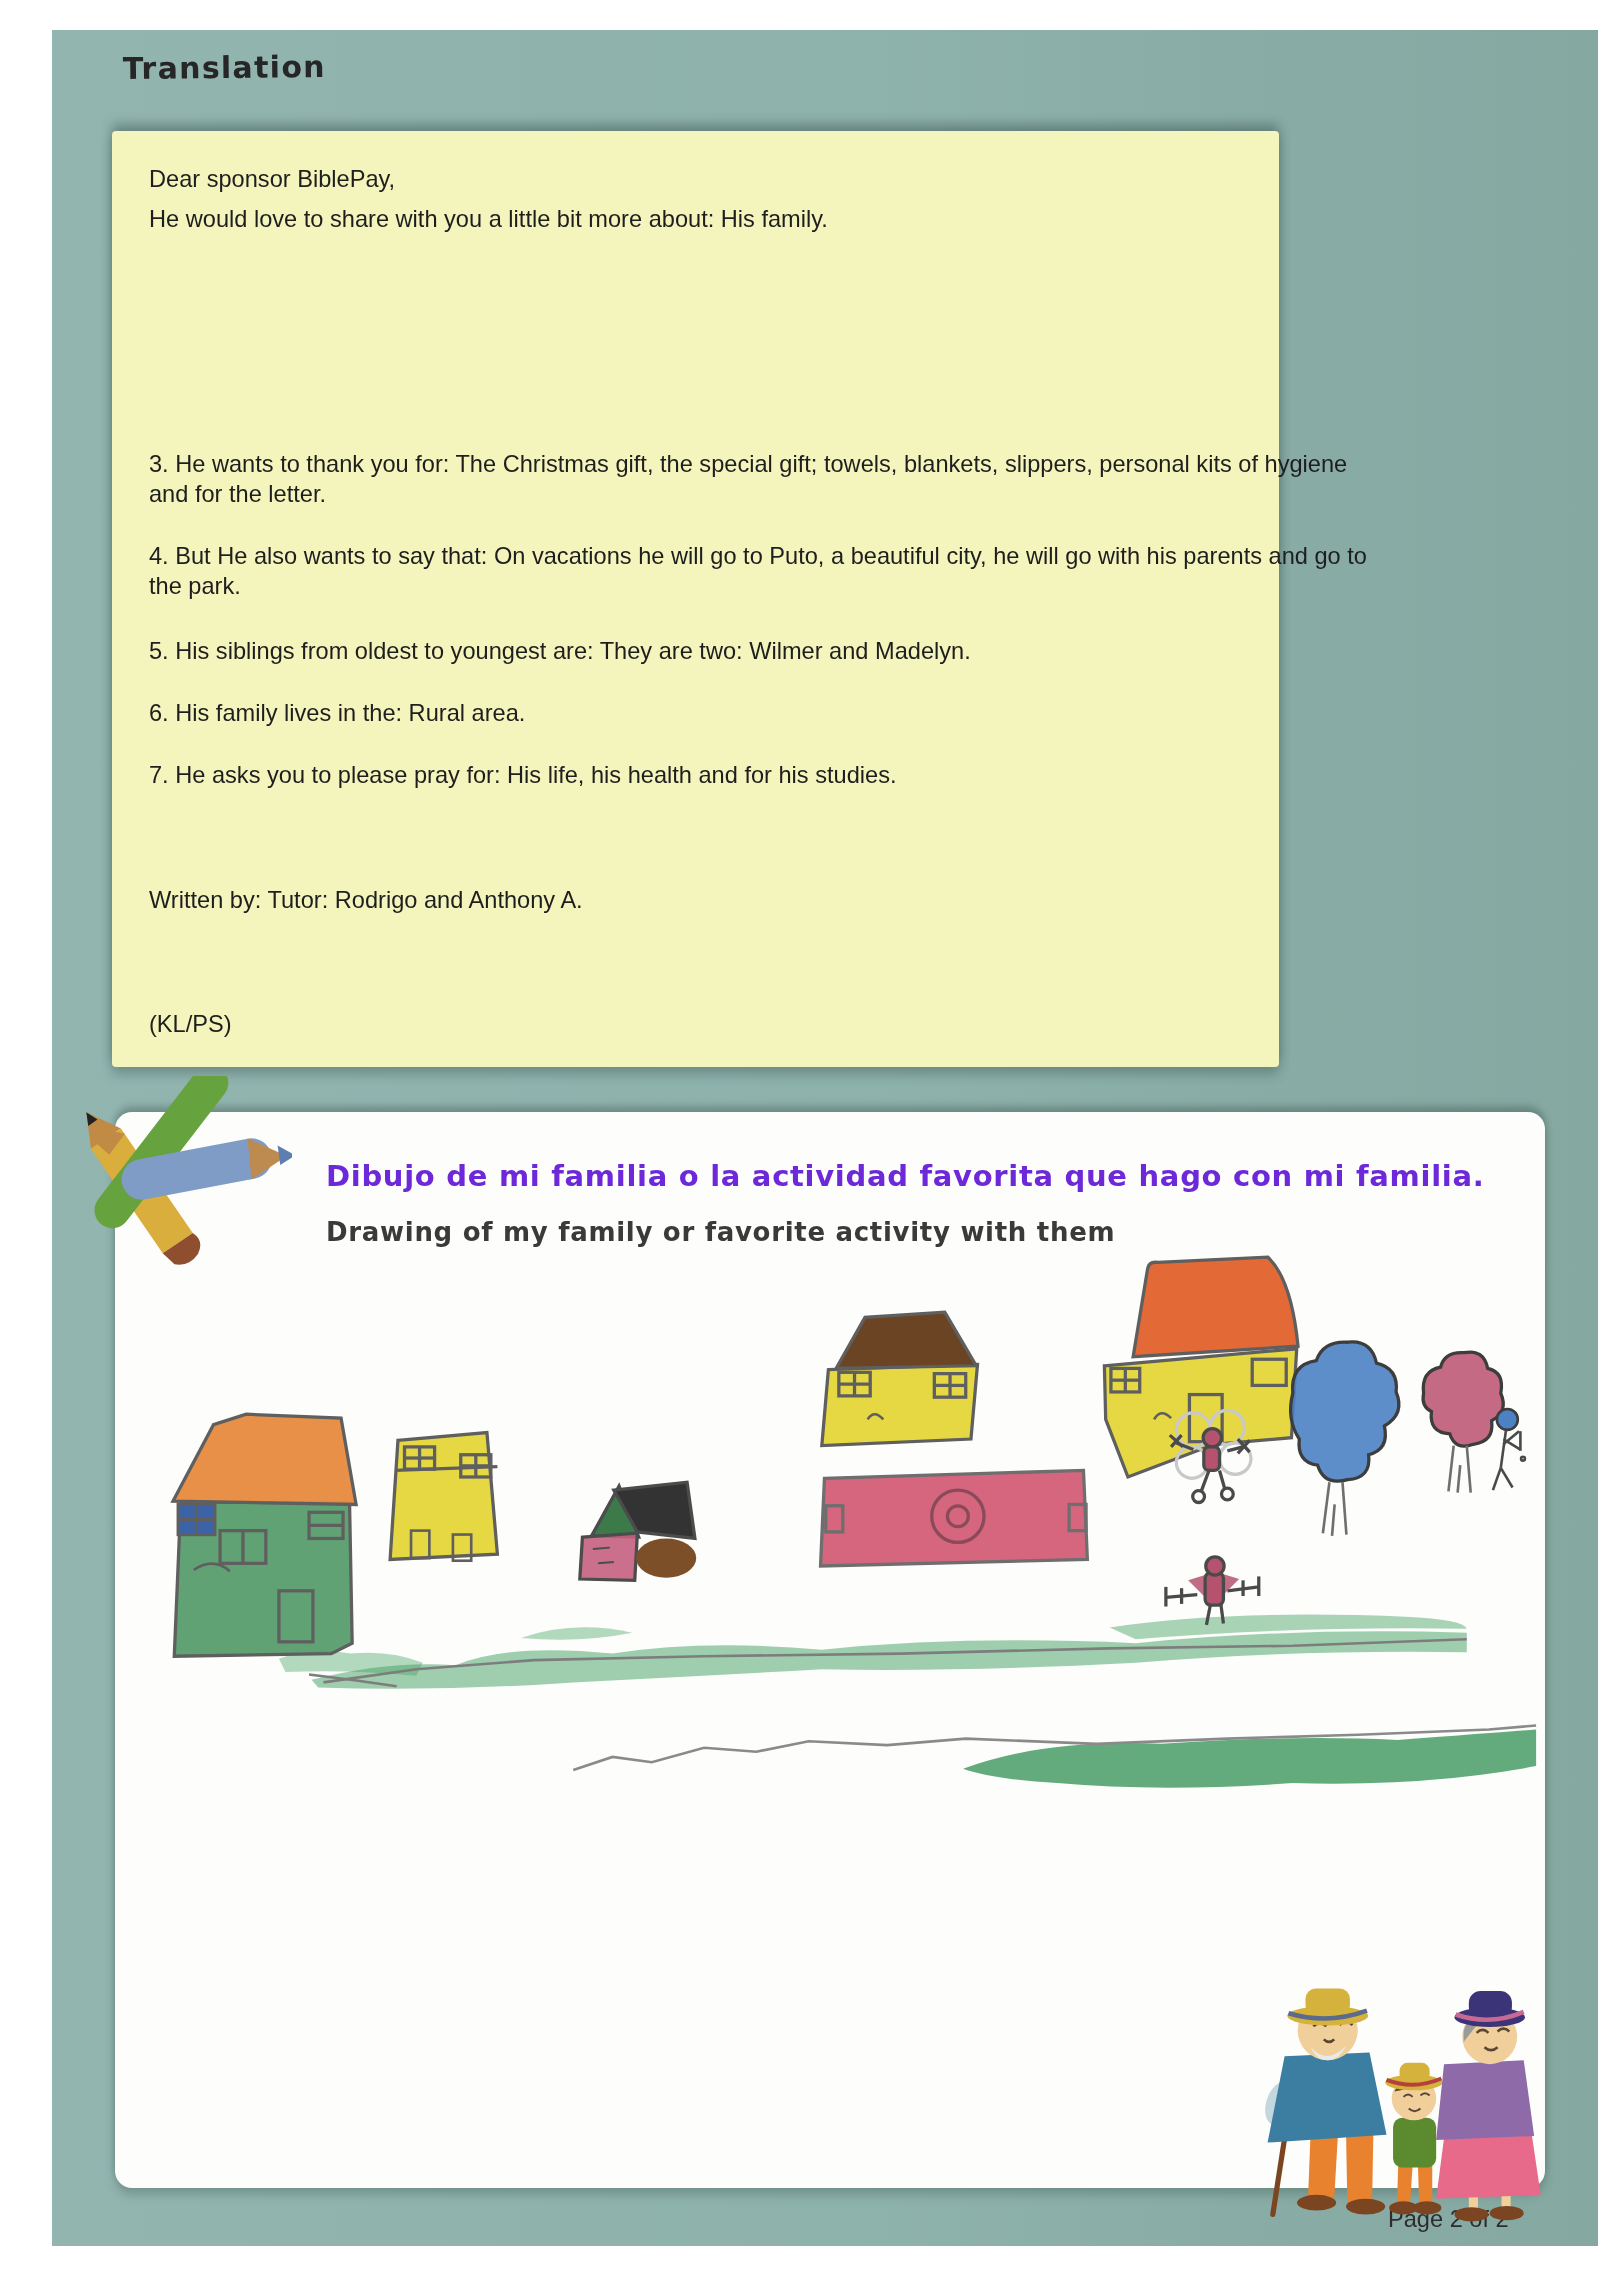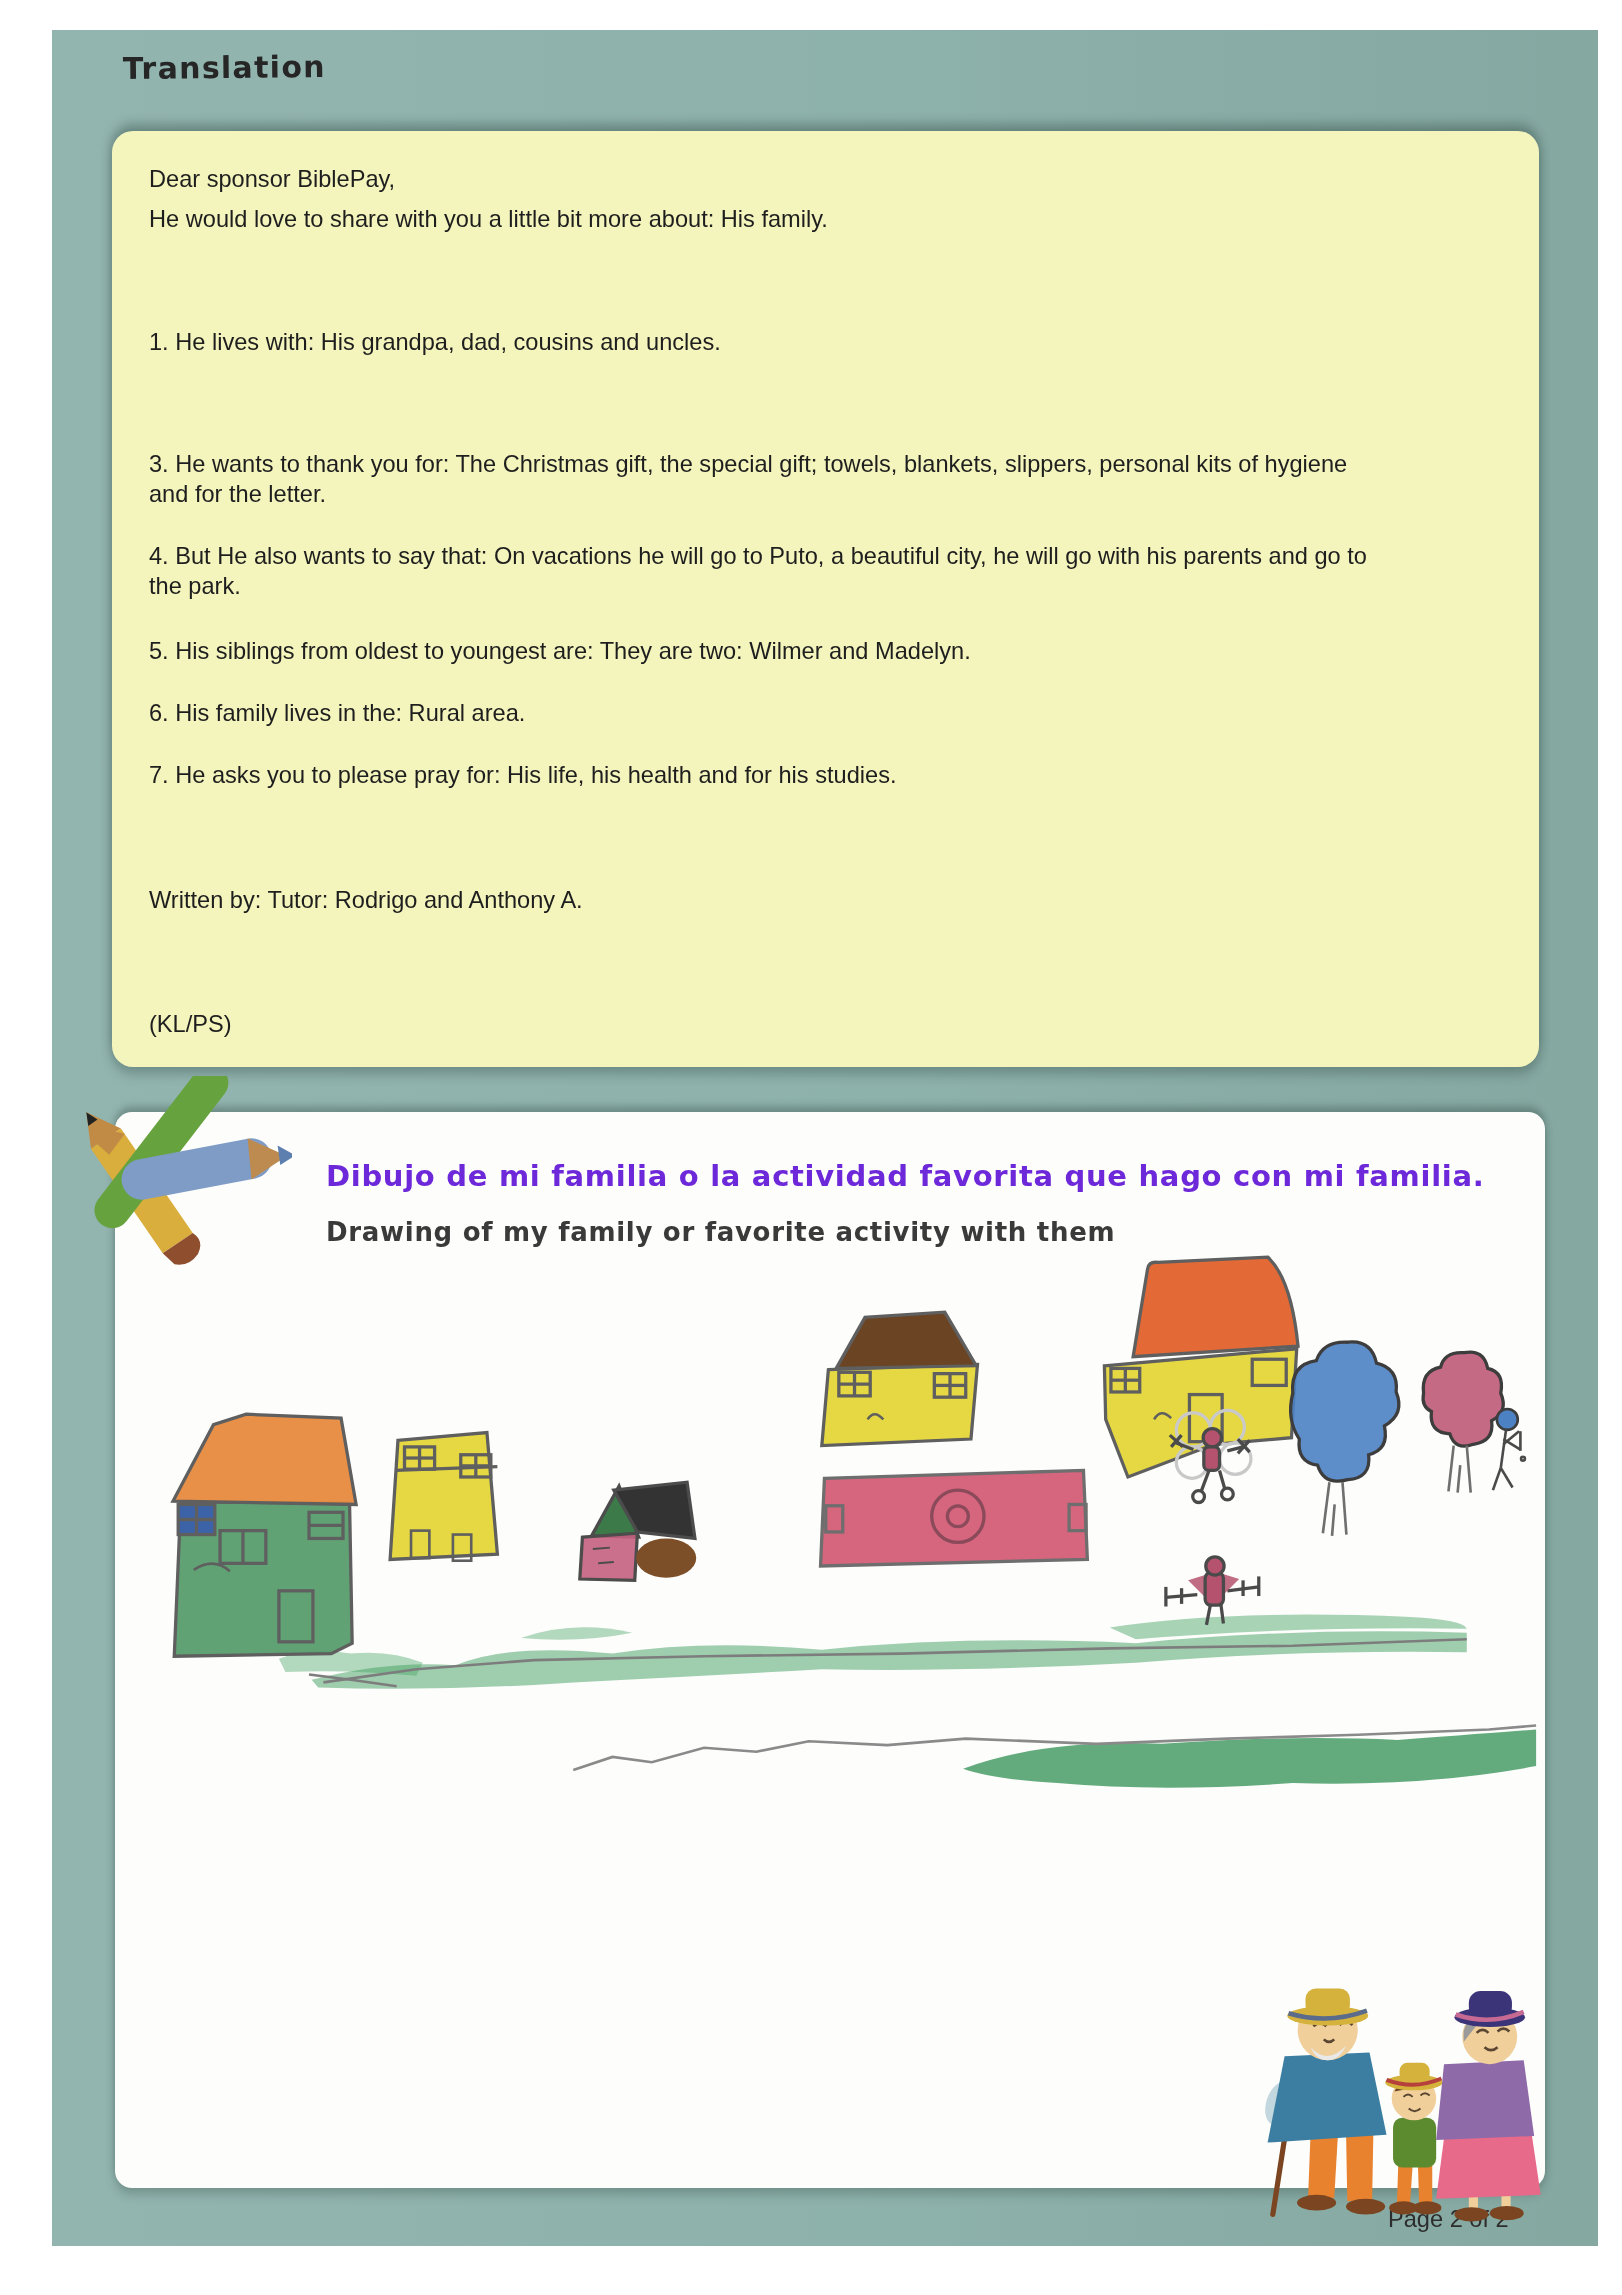--- a/index.html
+++ b/index.html
@@ -5,22 +5,22 @@
   html,body{margin:0;padding:0;background:#ffffff;}
   #root{position:relative;width:1623px;height:2295px;background:#ffffff;overflow:hidden;
         font-family:"Liberation Sans", sans-serif;}
   
   .page{position:absolute;left:38px;top:30px;width:1546px;height:2216px;
         background:linear-gradient(90deg,#93b5b0 0%,#8db1ab 55%,#85a8a1 100%);margin-left:14px;}
   .translation-head{position:absolute;left:71px;top:19.6px;
         font-family:"DejaVu Sans", sans-serif;font-weight:700;font-size:30px;
         letter-spacing:1.3px;color:#262626;transform:rotate(-0.6deg);}
   
-  .yellow-card{position:absolute;left:60px;top:101px;width:1427px;height:936px;
-        background:#f4f4bd;border-radius:21px;
+  .yellow-card{position:absolute;left:60px;top:101px;width:1167px;height:936px;
+        background:#f4f4bd;border-radius:4px;
         box-shadow:0 -6.5px 10.5px rgba(40,62,56,.38), 0 7.9px 10.5px rgba(40,62,56,.28);}
   .yellow-card p{position:absolute;left:37px;margin:0;width:1348px;
         font-size:23.6px;line-height:30px;color:#1e1e1e;white-space:pre-line;}
   
   .white-card{position:absolute;left:63px;top:1082px;width:1430px;height:1076px;
         background:#fdfdfc;border-radius:17px;
         box-shadow:0 -5.2px 7.9px rgba(40,62,56,.30), 0 6.5px 9.2px rgba(40,62,56,.25);}
   .title-es{position:absolute;left:211px;top:47px;width:1211px;
         font-family:"DejaVu Sans", sans-serif;font-weight:700;font-size:29px;
         letter-spacing:0.7px;color:#6d28d9;}
@@ -36,21 +36,20 @@
 <body>
 
 <div id="root">
   <div class="page">
 
     <div class="translation-head">Translation</div>
 
     <div class="yellow-card">
       <p style="top:33px">Dear sponsor BiblePay,</p>
       <p style="top:73px">He would love to share with you a little bit more about: His family.</p>
-      <p style="top:196px">1. He lives with: His grandpa, dad, cousins and uncles.</p>
       <p style="top:318px">3. He wants to thank you for: The Christmas gift, the special gift; towels, blankets, slippers, personal kits of hygiene
 and for the letter.</p>
       <p style="top:410px">4. But He also wants to say that: On vacations he will go to Puto, a beautiful city, he will go with his parents and go to
 the park.</p>
       <p style="top:505px">5. His siblings from oldest to youngest are: They are two: Wilmer and Madelyn.</p>
       <p style="top:567px">6. His family lives in the: Rural area.</p>
       <p style="top:629px">7. He asks you to please pray for: His life, his health and for his studies.</p>
       <p style="top:878px">(KL/PS)</p>
       <p style="top:754px">Written by: Tutor: Rodrigo and Anthony A.</p>
     </div>

